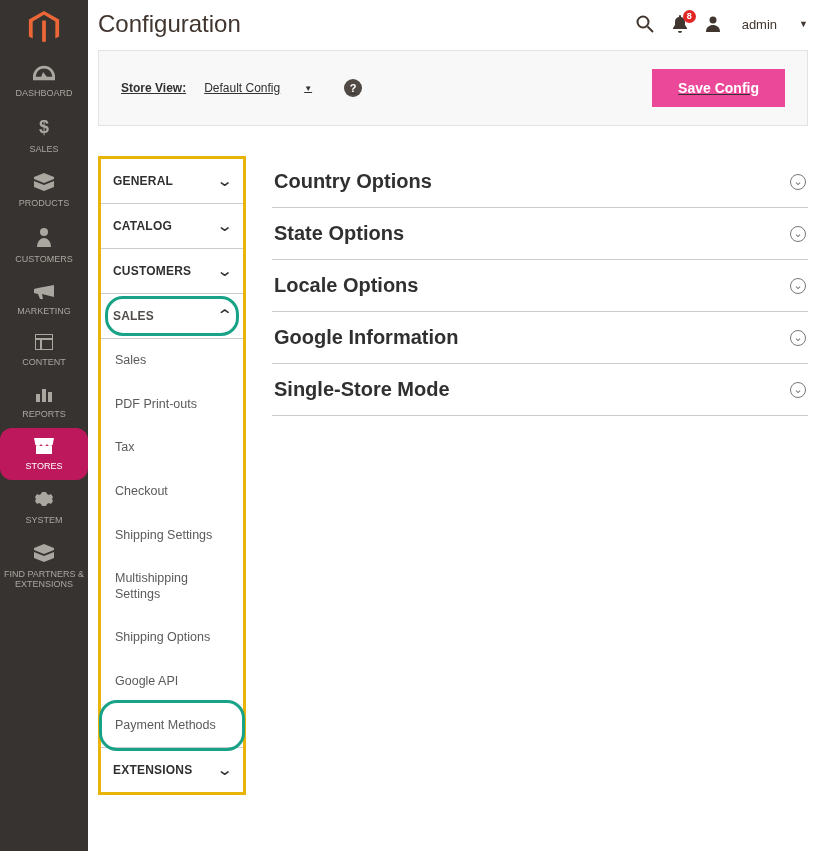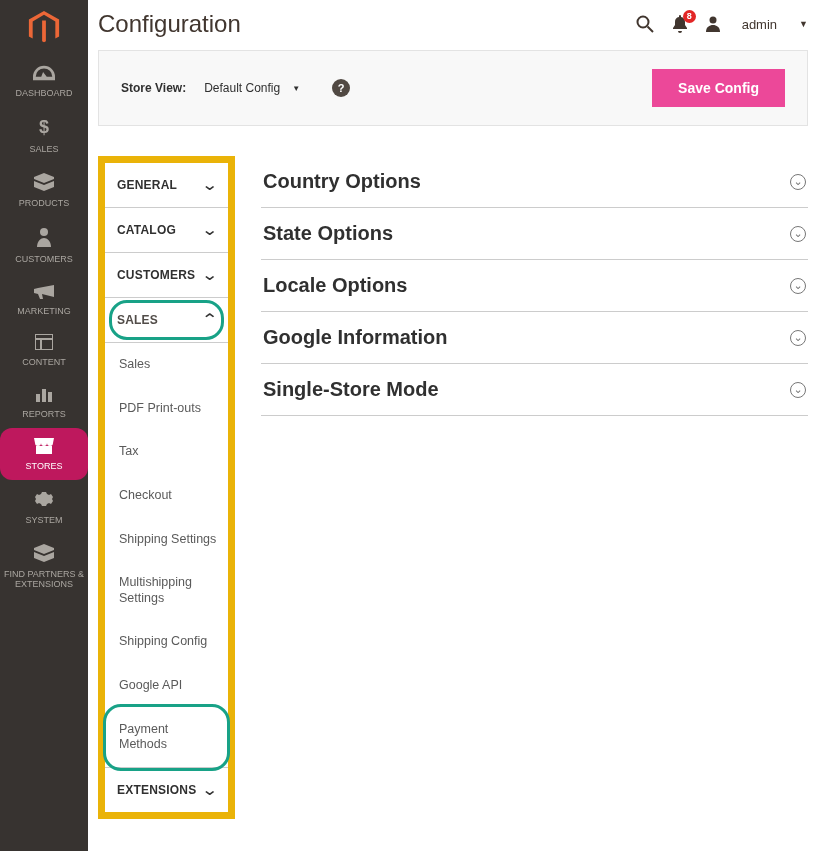--- a/index.html
+++ b/index.html
@@ -21,31 +21,31 @@
   .topbar { display: flex; align-items: center; justify-content: space-between; padding: 10px 0 10px 0; }
   .page-title { font-size: 24px; font-weight: 300; color: #41362f; }
   .top-actions { display: flex; align-items: center; gap: 18px; }
   .search-icon, .bell-wrap, .user-menu { cursor: pointer; display: flex; align-items: center; }
   .bell-wrap { position: relative; }
   .bell-badge { position: absolute; top: -5px; right: -8px; background: #e22626; color: #fff; font-size: 9px; line-height: 1; padding: 2px 4px; border-radius: 7px; font-weight: 600; }
   .user-menu { gap: 22px; font-size: 13px; color: #41362f; }
   .user-menu .caret { font-size: 9px; color: #41362f; }
 
   
-  .storebar { background: #f8f8f8; border: 1px solid #e3e3e3; display: flex; align-items: center; justify-content: space-between; padding: 18px 22px; margin-top: 2px; }
+  .storebar { background: #f8f8f8; border: 1px solid #e3e3e3; display: flex; align-items: center; justify-content: space-between; padding: 18px 22px; margin-top: 2px; text-decoration: underline; }
   .storebar-left { display: flex; align-items: center; gap: 18px; }
   .sv-label { font-size: 12px; font-weight: 600; color: #303030; }
-  .sv-select { font-size: 12px; color: #303030; display: flex; align-items: center; gap: 12px; cursor: pointer; }
+  .sv-select { font-size: 12px; color: #303030; display: flex; align-items: center; gap: 24px; cursor: pointer; }
   .sv-select .tri { font-size: 8px; }
   .help-dot { width: 18px; height: 18px; border-radius: 50%; background: #514943; color: #fff; display: flex; align-items: center; justify-content: center; font-size: 11px; font-weight: 700; margin-left: 14px; cursor: pointer; }
   .save-btn { background: #ec4899; color: #fff; font-size: 14px; font-weight: 600; padding: 11px 26px; border: none; cursor: pointer; }
 
   
   .content { display: flex; gap: 26px; margin-top: 30px; }
-  .config-nav { width: 137px; border: 7px solid #eab308; }
+  .config-nav { width: 148px; border: 3px solid #eab308; }
   .cfg-head { display: flex; align-items: center; justify-content: space-between; padding: 14px 12px; border-bottom: 1px solid #ccc; cursor: pointer; }
   .cfg-head.last { border-bottom: none; }
   .cfg-head .cfg-title { font-size: 12px; font-weight: 700; color: #303030; text-transform: uppercase; letter-spacing: .2px; }
   .cfg-head .chev { font-size: 16px; color: #333; line-height: 1; transform: scaleX(1.3); }
   .cfg-head.expanded .cfg-title { color: #524d49; }
   .sub-list { border-bottom: 1px solid #ccc; }
   .sub-item { padding: 14px 10px 14px 14px; font-size: 12.5px; color: #5a5a5a; cursor: pointer; line-height: 1.25; }
 
   
   .hl { position: relative; }
@@ -195,21 +195,21 @@
         <span class="cfg-title">SALES</span>
         <span class="chev">⌃</span>
       </div>
       <div class="sub-list">
         <div class="sub-item">Sales</div>
         <div class="sub-item">PDF Print-outs</div>
         <div class="sub-item">Tax</div>
         <div class="sub-item">Checkout</div>
         <div class="sub-item">Shipping Settings</div>
         <div class="sub-item">Multishipping Settings</div>
-        <div class="sub-item">Shipping Config</div>
+        <div class="sub-item">Shipping Options</div>
         <div class="sub-item">Google API</div>
         <div class="sub-item hl tight">Payment Methods</div>
       </div>
       <div class="cfg-head last">
         <span class="cfg-title">EXTENSIONS</span>
         <span class="chev">⌄</span>
       </div>
     </div>
 
     <div class="sections">

